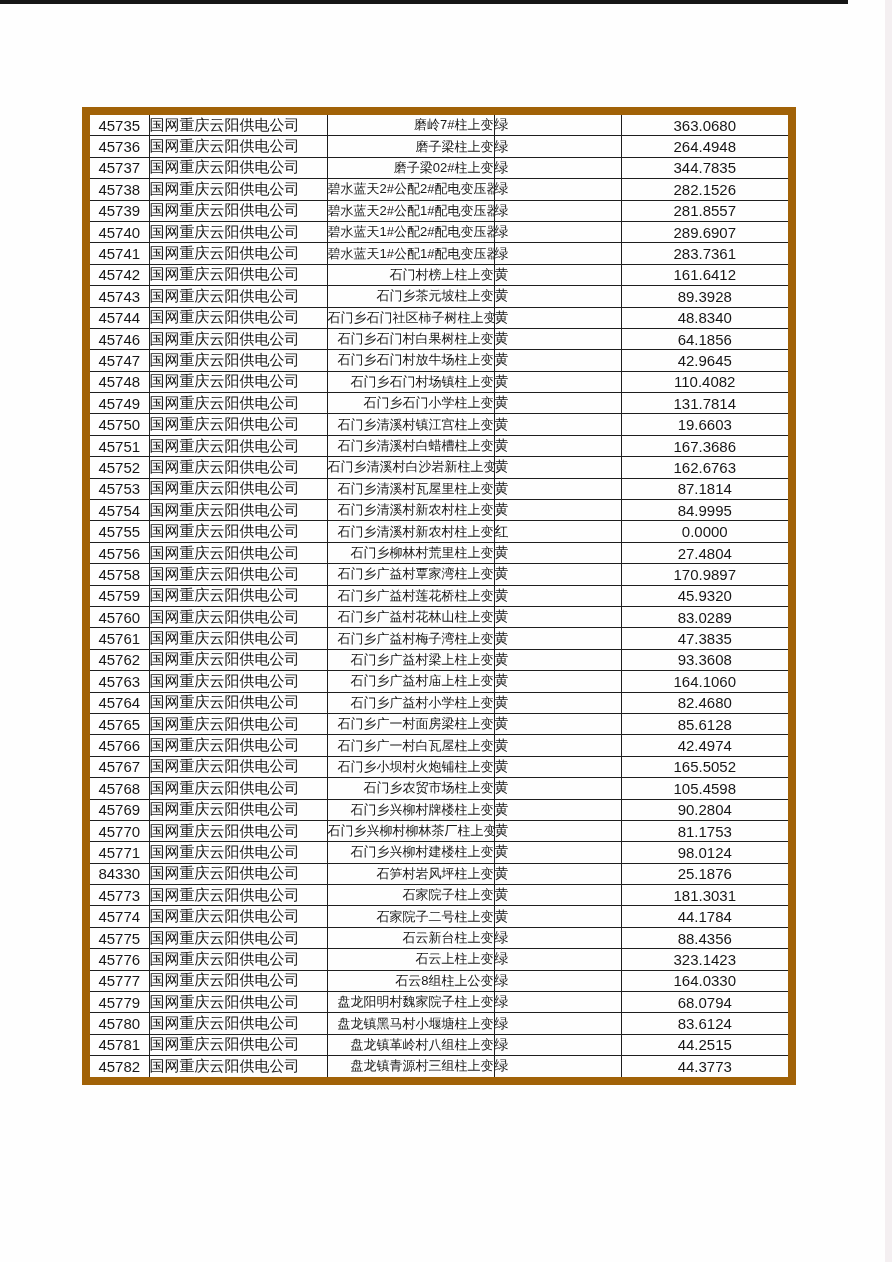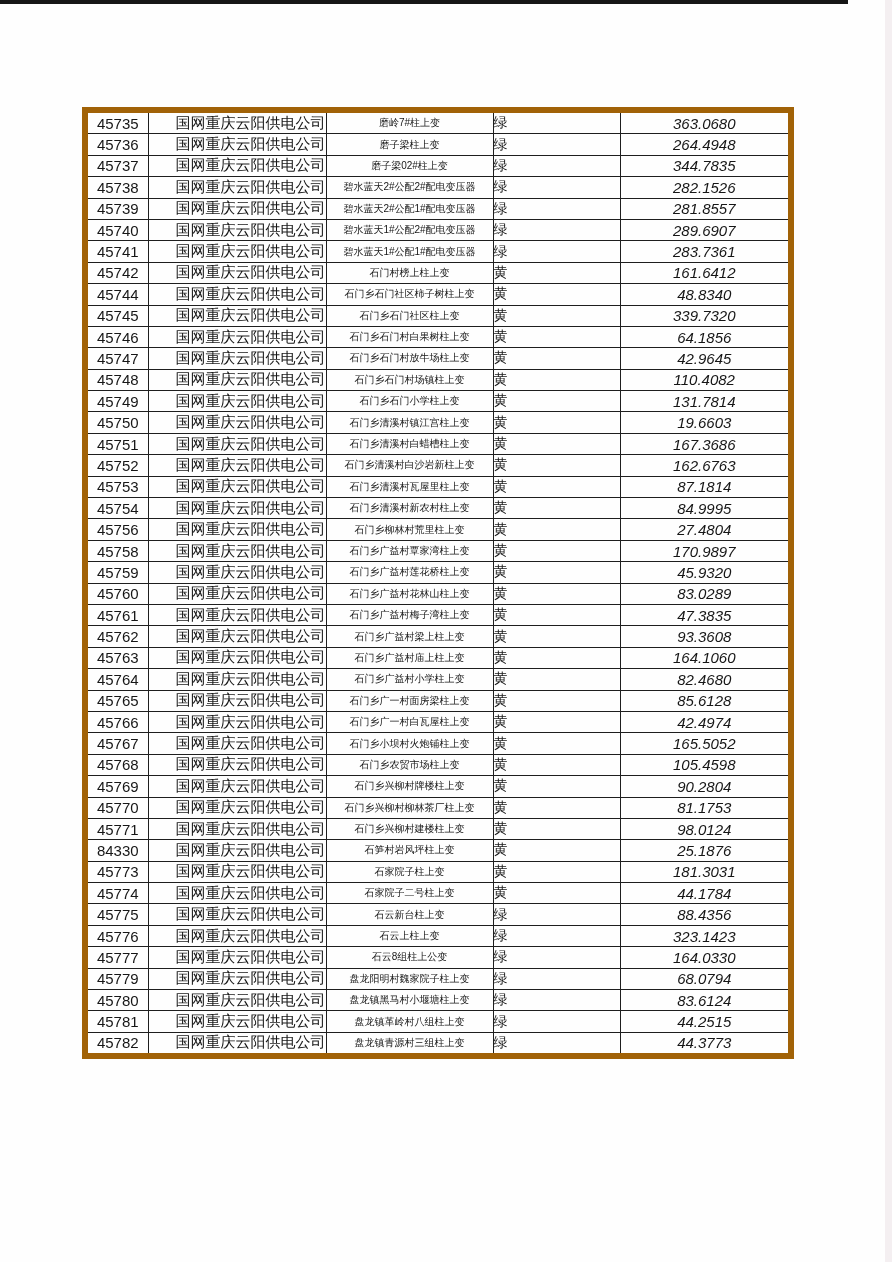--- a/index.html
+++ b/index.html
@@ -36,54 +36,53 @@
     height: 100%;
     background: #f4eff1;
   }
   table.data-table {
     position: absolute;
     left: 82px;
     top: 107px;
     width: 706px;
     border-collapse: collapse;
     table-layout: fixed;
-    border: 6px solid #a16207;
+    border: 8px solid #a16207;
   }
   table.data-table td {
     border: 1px solid #1e1e1e;
     padding: 0;
     height: 20.4px;
     overflow: hidden;
     white-space: nowrap;
     vertical-align: middle;
     color: #161616;
   }
   td.c-id {
     text-align: center;
     font-size: 15px;
   }
   td.c-company {
+    text-align: left;
+    padding-left: 4px;
+    font-size: 15px;
+  }
+  td.c-name {
     text-align: right;
     padding-left: 4px;
-    font-size: 15px;
-  }
-  td.c-name {
-    text-align: center;
-    padding-left: 4px;
-    font-size: 10px;
+    font-size: 13px;
   }
   td.c-status {
     text-align: left;
     padding-left: 3px;
     font-size: 14px;
   }
   td.c-value {
     text-align: center;
     font-size: 15px;
-    font-style: italic;
   }
 </style>
 </head>
 <body>
 
 <div class="page">
   <div class="topbar"></div>
   <div class="right-strip"></div>
 
   <table class="data-table">
@@ -145,34 +144,34 @@
           <td class="c-value">283.7361</td>
         </tr>
         <tr>
           <td class="c-id">45742</td>
           <td class="c-company">国网重庆云阳供电公司</td>
           <td class="c-name">石门村榜上柱上变</td>
           <td class="c-status">黄</td>
           <td class="c-value">161.6412</td>
         </tr>
         <tr>
+          <td class="c-id">45743</td>
+          <td class="c-company">国网重庆云阳供电公司</td>
+          <td class="c-name">石门乡茶元坡柱上变</td>
+          <td class="c-status">黄</td>
+          <td class="c-value">89.3928</td>
+        </tr>
+        <tr>
           <td class="c-id">45744</td>
           <td class="c-company">国网重庆云阳供电公司</td>
           <td class="c-name">石门乡石门社区柿子树柱上变</td>
           <td class="c-status">黄</td>
           <td class="c-value">48.8340</td>
         </tr>
         <tr>
-          <td class="c-id">45745</td>
-          <td class="c-company">国网重庆云阳供电公司</td>
-          <td class="c-name">石门乡石门社区柱上变</td>
-          <td class="c-status">黄</td>
-          <td class="c-value">339.7320</td>
-        </tr>
-        <tr>
           <td class="c-id">45746</td>
           <td class="c-company">国网重庆云阳供电公司</td>
           <td class="c-name">石门乡石门村白果树柱上变</td>
           <td class="c-status">黄</td>
           <td class="c-value">64.1856</td>
         </tr>
         <tr>
           <td class="c-id">45747</td>
           <td class="c-company">国网重庆云阳供电公司</td>
           <td class="c-name">石门乡石门村放牛场柱上变</td>
@@ -220,20 +219,27 @@
           <td class="c-name">石门乡清溪村瓦屋里柱上变</td>
           <td class="c-status">黄</td>
           <td class="c-value">87.1814</td>
         </tr>
         <tr>
           <td class="c-id">45754</td>
           <td class="c-company">国网重庆云阳供电公司</td>
           <td class="c-name">石门乡清溪村新农村柱上变</td>
           <td class="c-status">黄</td>
           <td class="c-value">84.9995</td>
+        </tr>
+        <tr>
+          <td class="c-id">45755</td>
+          <td class="c-company">国网重庆云阳供电公司</td>
+          <td class="c-name">石门乡清溪村新农村柱上变</td>
+          <td class="c-status">红</td>
+          <td class="c-value">0.0000</td>
         </tr>
         <tr>
           <td class="c-id">45756</td>
           <td class="c-company">国网重庆云阳供电公司</td>
           <td class="c-name">石门乡柳林村荒里柱上变</td>
           <td class="c-status">黄</td>
           <td class="c-value">27.4804</td>
         </tr>
         <tr>
           <td class="c-id">45758</td>

